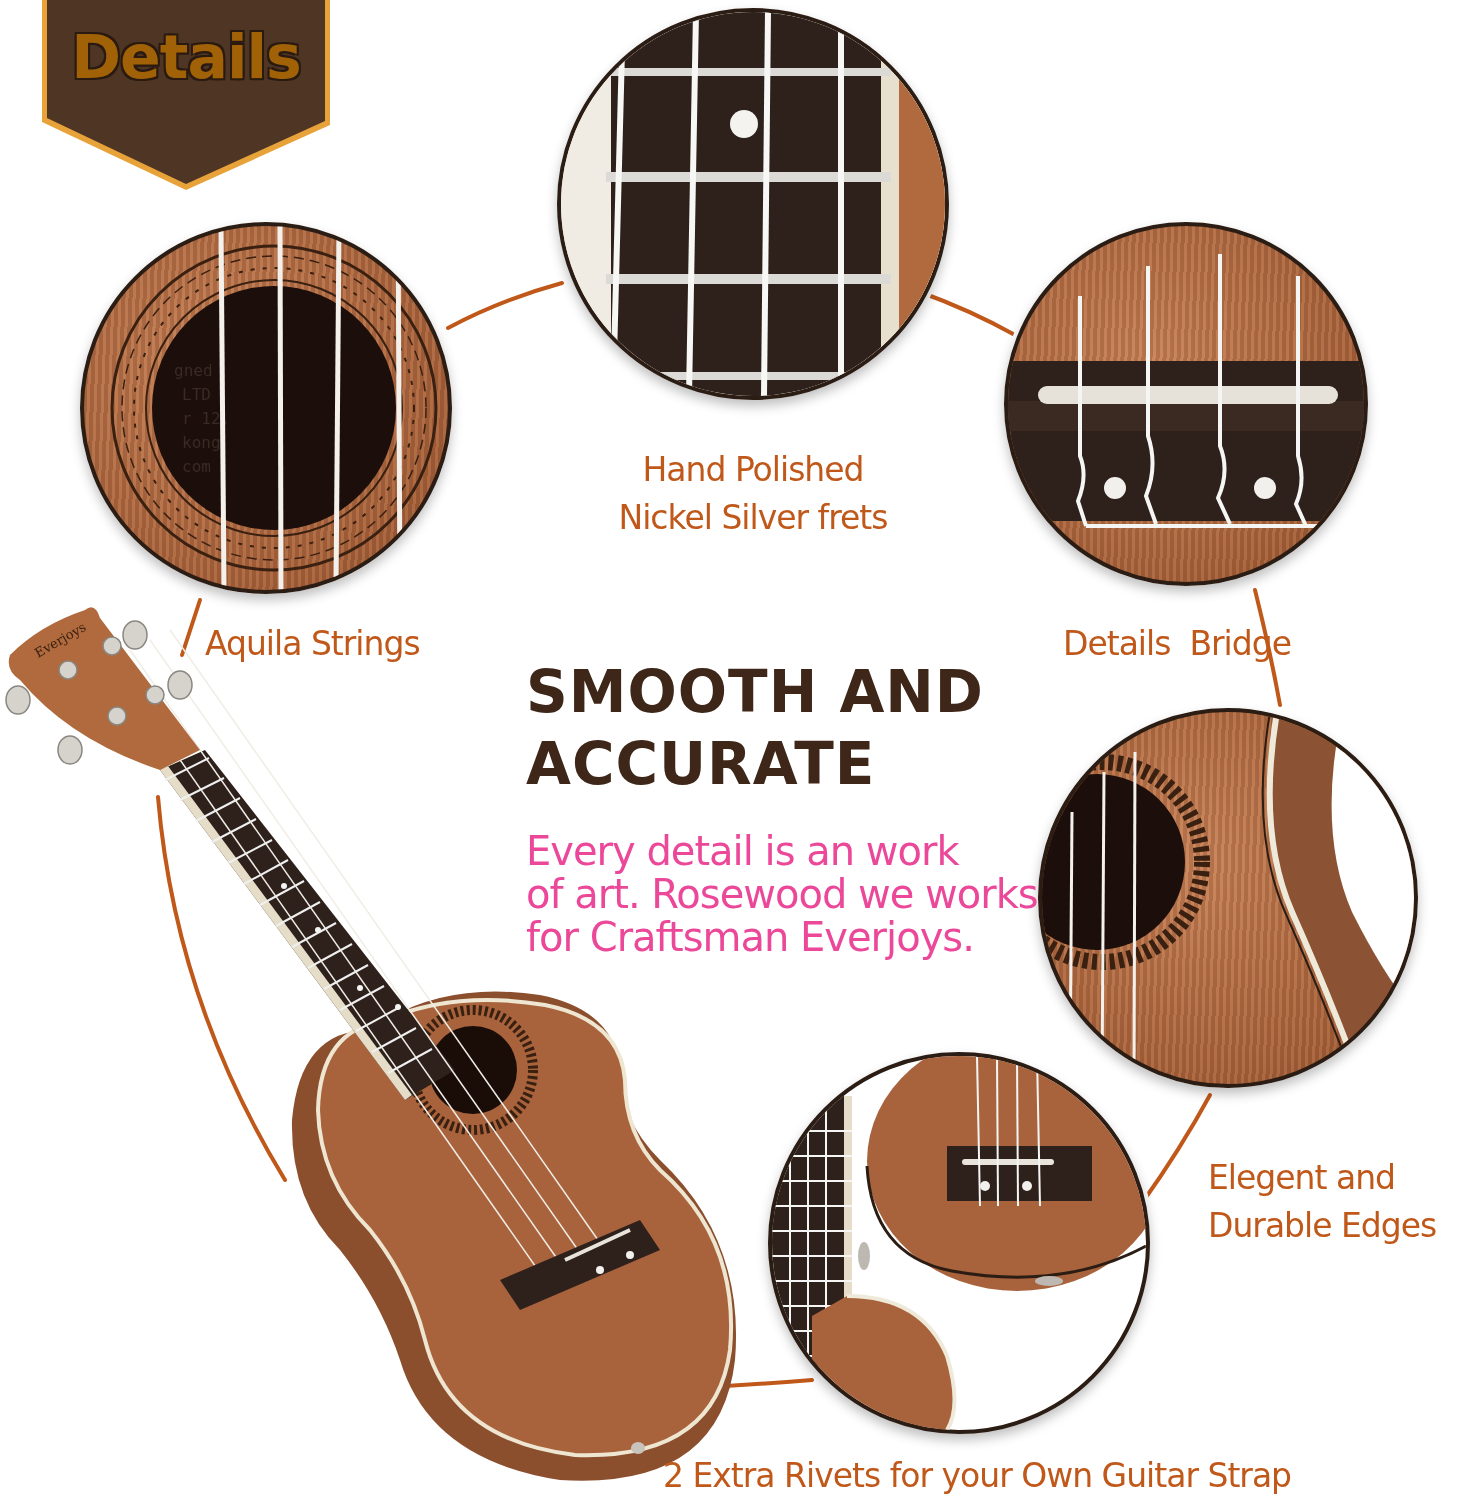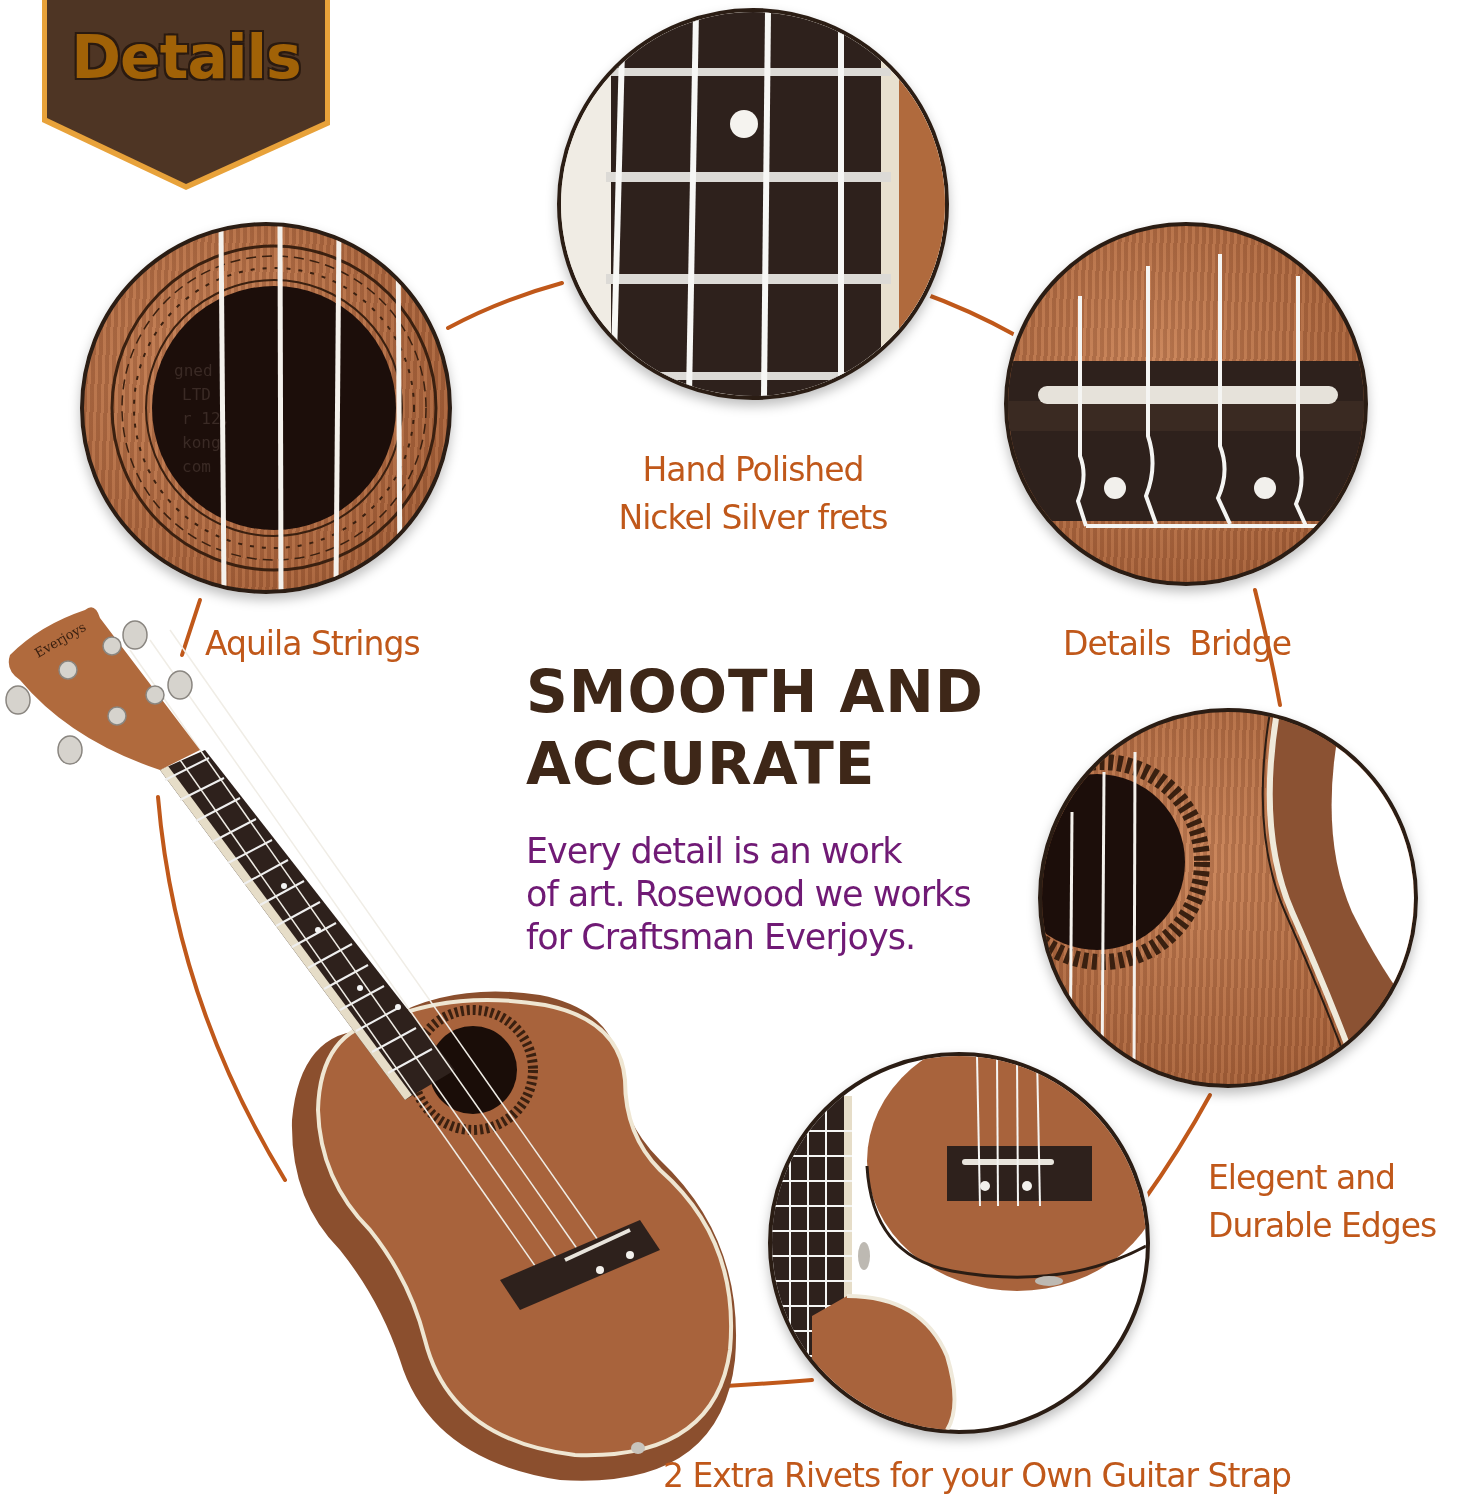--- a/index.html
+++ b/index.html
@@ -10,21 +10,21 @@
   .badge-text{position:absolute;left:42px;top:22px;width:288px;text-align:center;font-family:"DejaVu Sans",sans-serif;font-weight:bold;font-size:60px;color:#a16207;letter-spacing:-1px;
     text-shadow:-2px -2px 0 #2a1a10,2px -2px 0 #2a1a10,-2px 2px 0 #2a1a10,2px 2px 0 #2a1a10;}
   
   .circle{position:absolute;border-radius:50%;border:4px solid #2b1d14;box-shadow:0 6px 12px rgba(0,0,0,0.25),0 0 0 4px #fff;overflow:hidden;box-sizing:border-box;}
   .wood{background:
       repeating-linear-gradient(92deg,rgba(90,40,15,0.18) 0 2px,rgba(255,200,150,0.08) 2px 5px,rgba(70,30,10,0.15) 5px 7px),
       radial-gradient(circle at 40% 40%,#c9845a,#a8633c 70%,#8f5230);}
   .label{position:absolute;color:#c0581a;font-family:"DejaVu Sans",sans-serif;font-size:33px;line-height:48px;letter-spacing:-1px;white-space:nowrap;}
   .heading{position:absolute;left:526px;top:656px;color:#3e2718;font-family:"DejaVu Sans",sans-serif;font-weight:bold;font-size:58px;line-height:72px;letter-spacing:1px;}
   .heading span{display:block;}
-  .body-text{position:absolute;left:526px;top:830px;color:#701a75;font-family:"DejaVu Sans",sans-serif;font-size:35px;line-height:43px;letter-spacing:-1px;}
+  .body-text{position:absolute;left:526px;top:830px;color:#ec4899;font-family:"DejaVu Sans",sans-serif;font-size:40px;line-height:43px;letter-spacing:-1px;}
   .body-text span{display:block;}
   svg.conn{position:absolute;left:0;top:0;width:1461px;height:1500px;pointer-events:none;}
 </style>
 </head>
 <body>
 
 <svg class="conn" viewBox="0 0 1461 1500">
   <g fill="none" stroke="#c0581a" stroke-width="4" stroke-linecap="round">
     <path d="M448 328 Q500 300 562 283"></path>
     <path d="M920 292 Q970 310 1015 335"></path>

